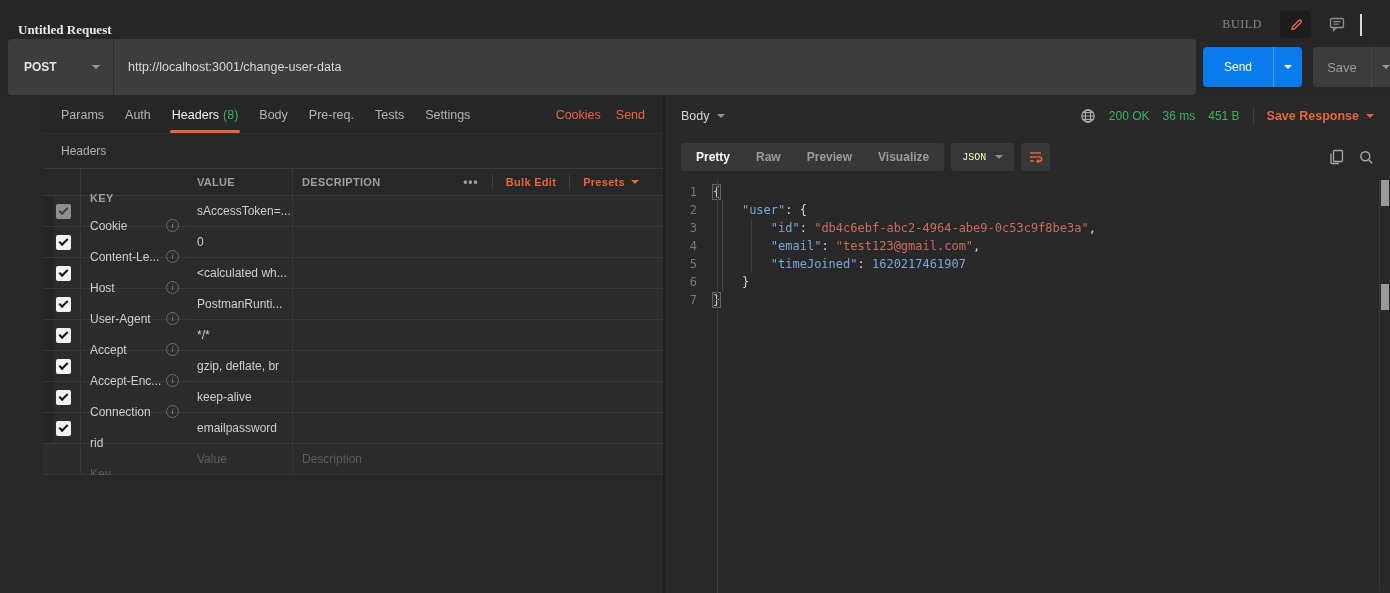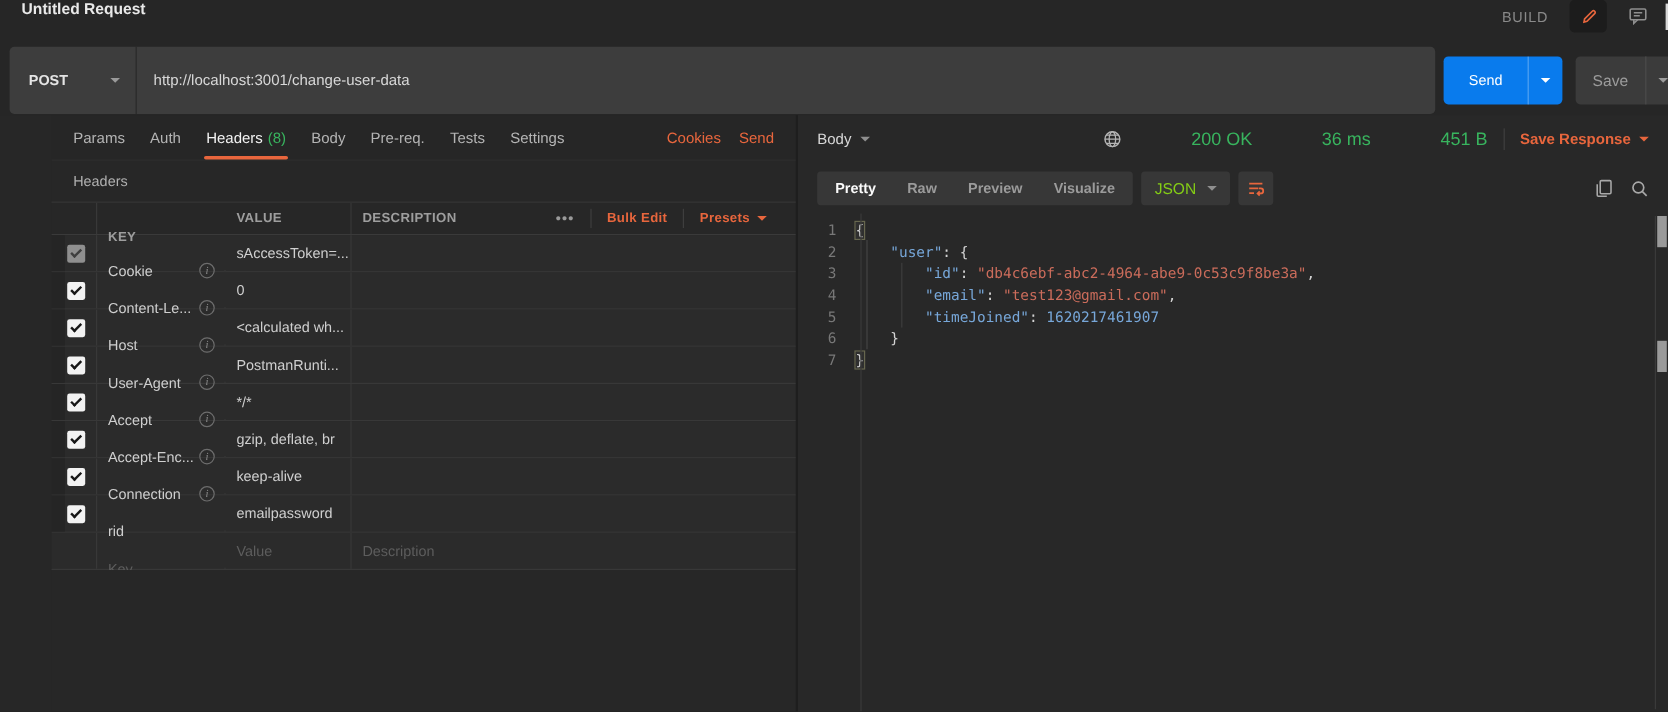--- a/index.html
+++ b/index.html
@@ -1,20 +1,20 @@
 <!DOCTYPE html>
 <html style="--accent-orange: #e8663d; --accent-green: #38b45e; --accent-blue: #097bed; --code-key: #77a7d9; --code-string: #cb6c5b; --code-number: #77a7d9; --code-plain: #d4d4d4;"><head>
 <meta charset="utf-8">
 <style>
   * { margin:0; padding:0; box-sizing:border-box; }
   html,body { width:1390px; height:593px; background:#262626; overflow:hidden;
               font-family:"Liberation Sans", sans-serif; }
 
   
-  .titlebar { height:38px; display:flex; align-items:flex-start; padding:0 0 0 18px; }
+  .titlebar { height:38px; display:flex; align-items:flex-end; padding:0 28px 0 18px;font-family:Liberation Serif, serif; }
   .req-title { font-size:13px; font-weight:bold; color:#e9e9e9; }
   .titlebar-right { margin-left:auto; display:flex; align-items:center; }
   .build-label { font-size:12px; color:#8a8a8a; letter-spacing:.6px; margin-right:18px; }
   .icon-btn { width:31px; height:27px; border-radius:4px; display:flex; align-items:center; justify-content:center; }
   .pencil-btn { background:#1c1c1c; }
   .comment-btn { margin-left:10px; }
   .edge-sliver { width:2px; height:22px; background:#d8d8d8; margin-left:8px; }
 
   
   .urlrow { height:58px; display:flex; align-items:center; padding-left:8px; }
@@ -87,34 +87,34 @@
                  display:flex; align-items:center; gap:6px; }
   .placeholder-row .muted { color:#5d5d5d; }
   .tbl-filler { flex:1; background:#272727; }
 
   
   .resp-meta { height:40px; display:flex; align-items:center; padding:0 16px; flex:none; }
   .body-select { display:flex; align-items:center; gap:7px; cursor:pointer; }
   .body-select .lbl { font-size:12.5px; color:#d8d8d8; }
   .body-select .caret { color:#8f8f8f; }
   .meta-right { margin-left:auto; display:flex; align-items:center; gap:13px; }
-  .meta-green { font-size:15px; color:var(--accent-green,#38b45e);margin-left:45px; }
+  .meta-green { font-size:12px; color:var(--accent-green,#38b45e); }
   .meta-vdiv { width:1px; height:18px; background:#404040; }
   .save-response { display:flex; align-items:center; gap:7px; font-size:12.5px; font-weight:bold;
                    color:var(--accent-orange,#e8663d); cursor:pointer; }
   .save-response .caret { color:var(--accent-orange,#e8663d); }
 
   
   .view-row { height:42px; display:flex; align-items:center; padding:0 16px; gap:7px; flex:none; }
   .view-group { display:flex; align-items:center; height:28px; background:#373737; border-radius:3px; padding:0 2px;font-weight:bold; }
   .view-tab { padding:0 13px; font-size:12px; color:#9b9b9b; height:100%; display:flex; align-items:center; cursor:pointer; }
   .view-tab.active { color:#fafafa; }
   .format-select { height:28px; background:#373737; border-radius:3px; display:flex; align-items:center;
                    gap:9px; padding:0 11px; cursor:pointer; }
-  .format-select .lbl { font-size:13px; color:#84cc16; }
+  .format-select .lbl { font-size:10px; color:#fef9c3;font-family:Liberation Mono, monospace; }
   .format-select .caret { color:#8f8f8f; }
   .wrap-btn { width:29px; height:28px; background:#373737; border-radius:3px; display:flex;
               align-items:center; justify-content:center; cursor:pointer; }
   .view-icons { margin-left:auto; display:flex; align-items:center; gap:15px; }
 
   
   .code-area { flex:1; position:relative; padding-top:5px; font-family:"DejaVu Sans Mono", monospace; font-size:12px; }
   .code-line { display:flex; line-height:18px; height:18px; }
   .ln { width:48px; flex:none; text-align:right; padding-right:16px; color:#787878; }
   .lc { white-space:pre; }

